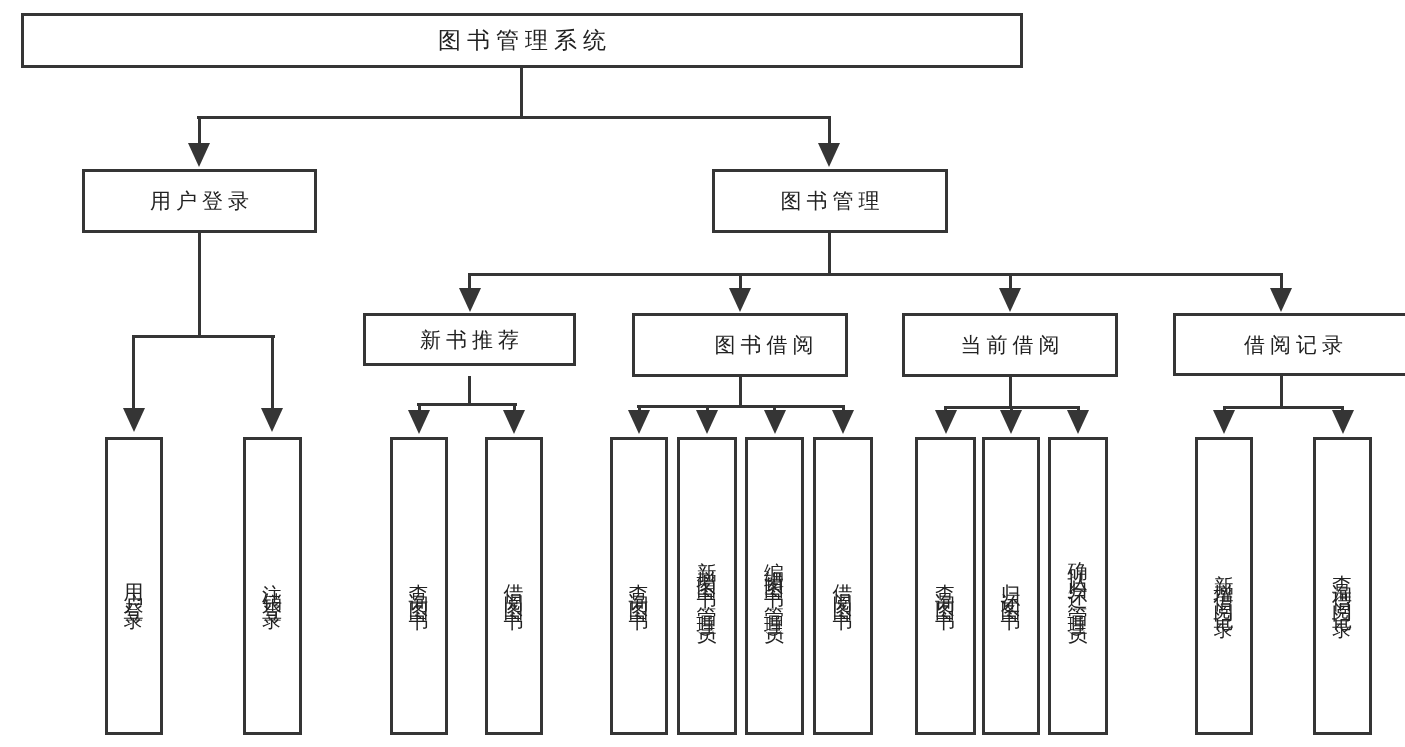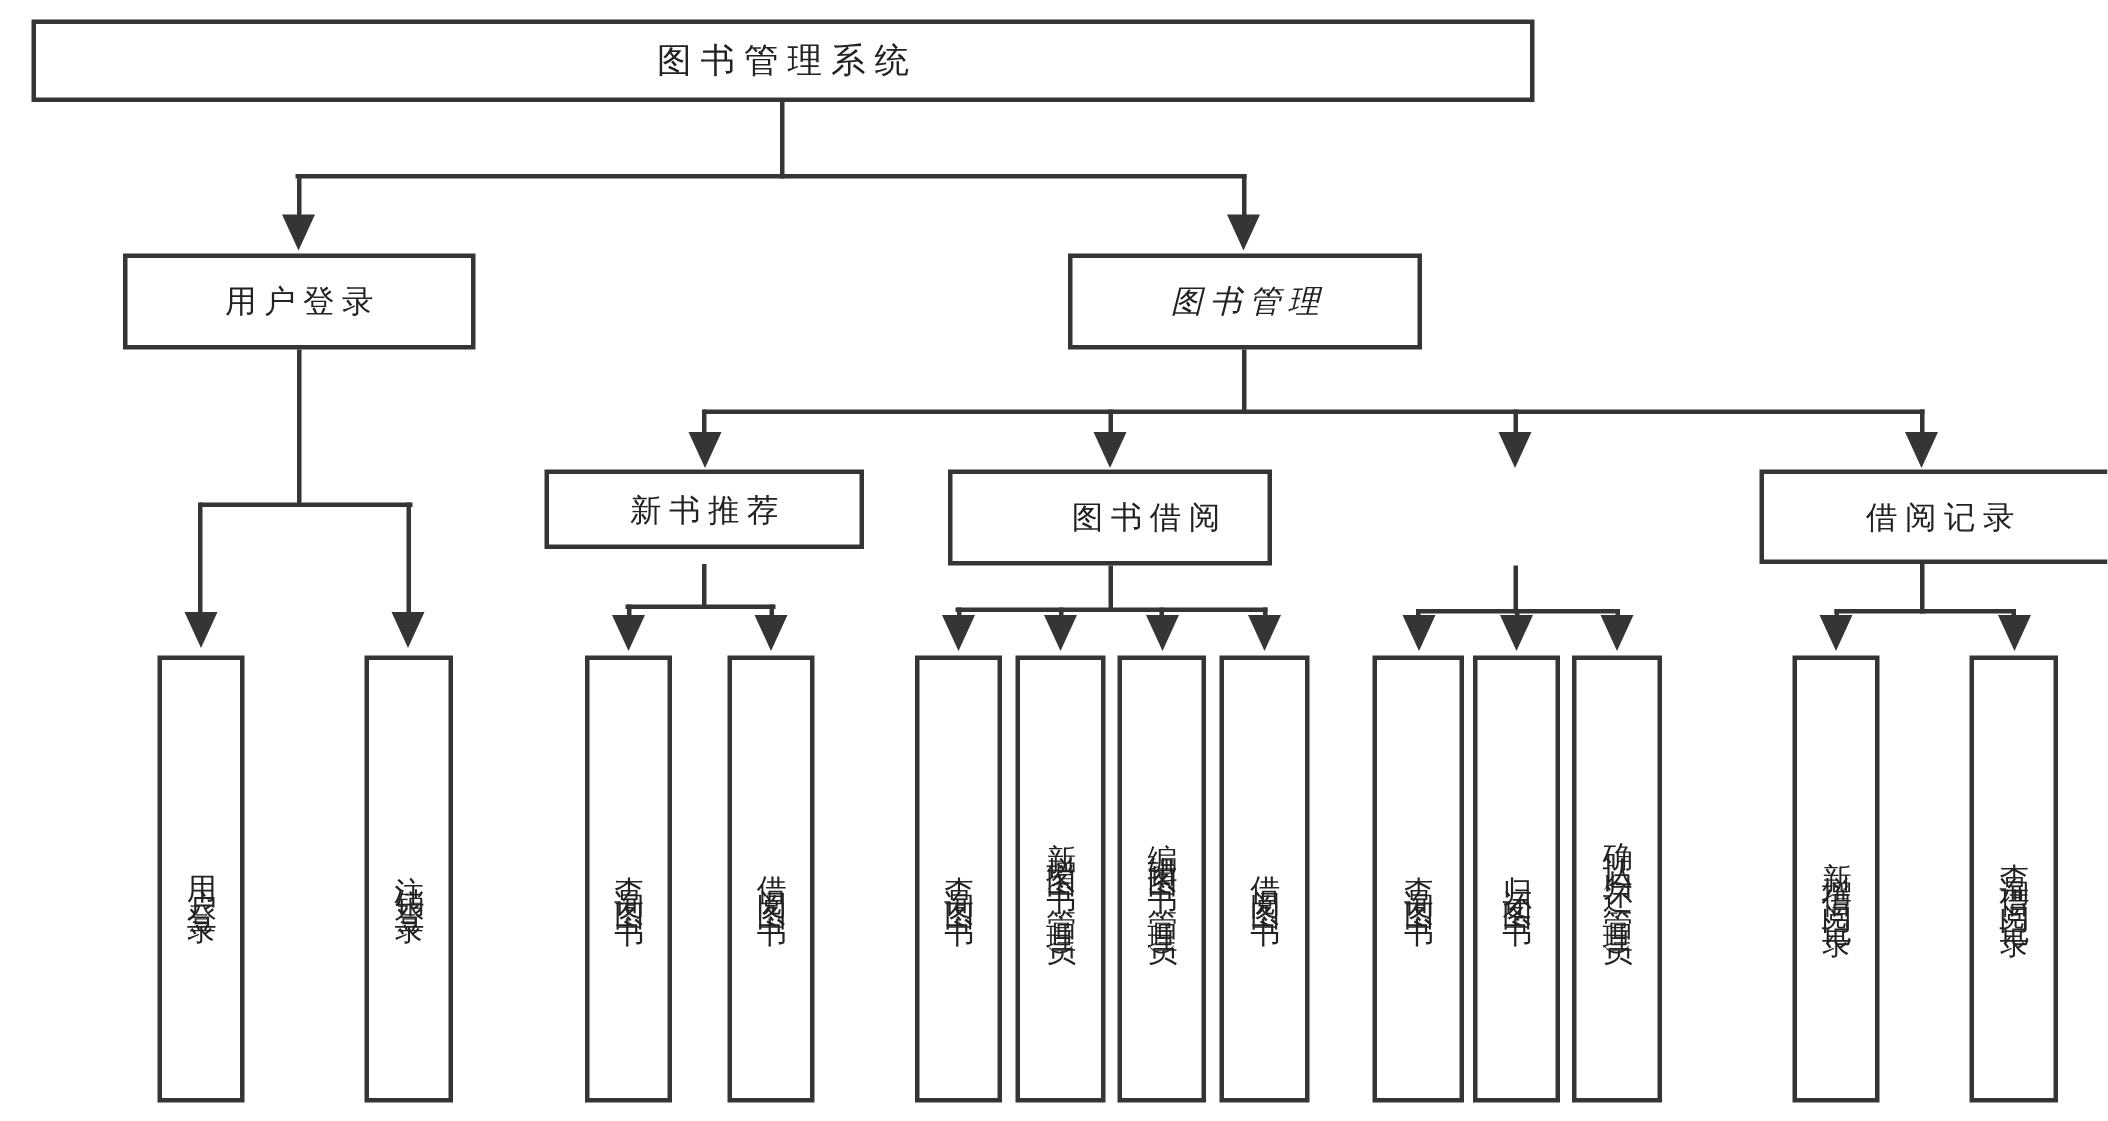--- a/index.html
+++ b/index.html
@@ -48,21 +48,21 @@
   <div class="vline" style="left:520px;top:66px;width:3px;height:53px;"></div>
   <div class="hline" style="left:197px;top:116px;width:634px;height:3px;"></div>
   <div class="vline" style="left:198px;top:116px;width:3px;height:29px;"></div>
   <div class="tri" style="left:188px;top:143px;"></div>
   <div class="vline" style="left:828px;top:116px;width:3px;height:29px;"></div>
   <div class="tri" style="left:818px;top:143px;"></div>
 
   <div class="box" style="left:82px;top:169px;width:235px;height:64px;">
     <span class="hlabel">用户登录</span>
   </div>
-  <div class="box" style="left:712px;top:169px;width:236px;height:64px;font-style:italic;">
+  <div class="box" style="left:712px;top:169px;width:236px;height:64px;">
     <span class="hlabel">图书管理</span>
   </div>
 
   <div class="vline" style="left:198px;top:233px;width:3px;height:104px;"></div>
   <div class="hline" style="left:133px;top:335px;width:142px;height:3px;"></div>
   <div class="vline" style="left:132px;top:335px;width:3px;height:75px;"></div>
   <div class="tri" style="left:123px;top:408px;"></div>
   <div class="vline" style="left:271px;top:335px;width:3px;height:75px;"></div>
   <div class="tri" style="left:261px;top:408px;"></div>
 
@@ -75,20 +75,23 @@
   <div class="vline" style="left:1009px;top:273px;width:3px;height:17px;"></div>
   <div class="tri" style="left:999px;top:288px;"></div>
   <div class="vline" style="left:1280px;top:273px;width:3px;height:17px;"></div>
   <div class="tri" style="left:1270px;top:288px;"></div>
 
   <div class="box" style="left:363px;top:313px;width:213px;height:53px;">
     <span class="hlabel">新书推荐</span>
   </div>
   <div class="box" style="left:632px;top:313px;width:216px;height:64px;padding-left:48px;">
     <span class="hlabel">图书借阅</span>
+  </div>
+  <div class="box" style="left:902px;top:313px;width:216px;height:64px;">
+    <span class="hlabel">当前借阅</span>
   </div>
   <div class="box" style="left:1173px;top:313px;width:241px;height:63px;">
     <span class="hlabel">借阅记录</span>
   </div>
 
   <div class="vline" style="left:468px;top:376px;width:3px;height:29px;"></div>
   <div class="hline" style="left:417px;top:403px;width:100px;height:3px;"></div>
   <div class="vline" style="left:418px;top:403px;width:3px;height:9px;"></div>
   <div class="tri" style="left:408px;top:410px;"></div>
   <div class="vline" style="left:513px;top:403px;width:3px;height:9px;"></div>

